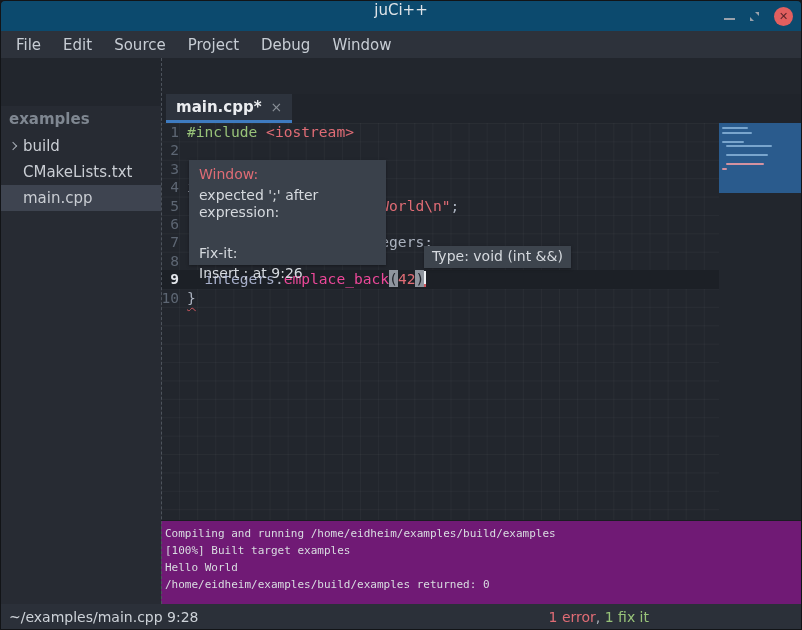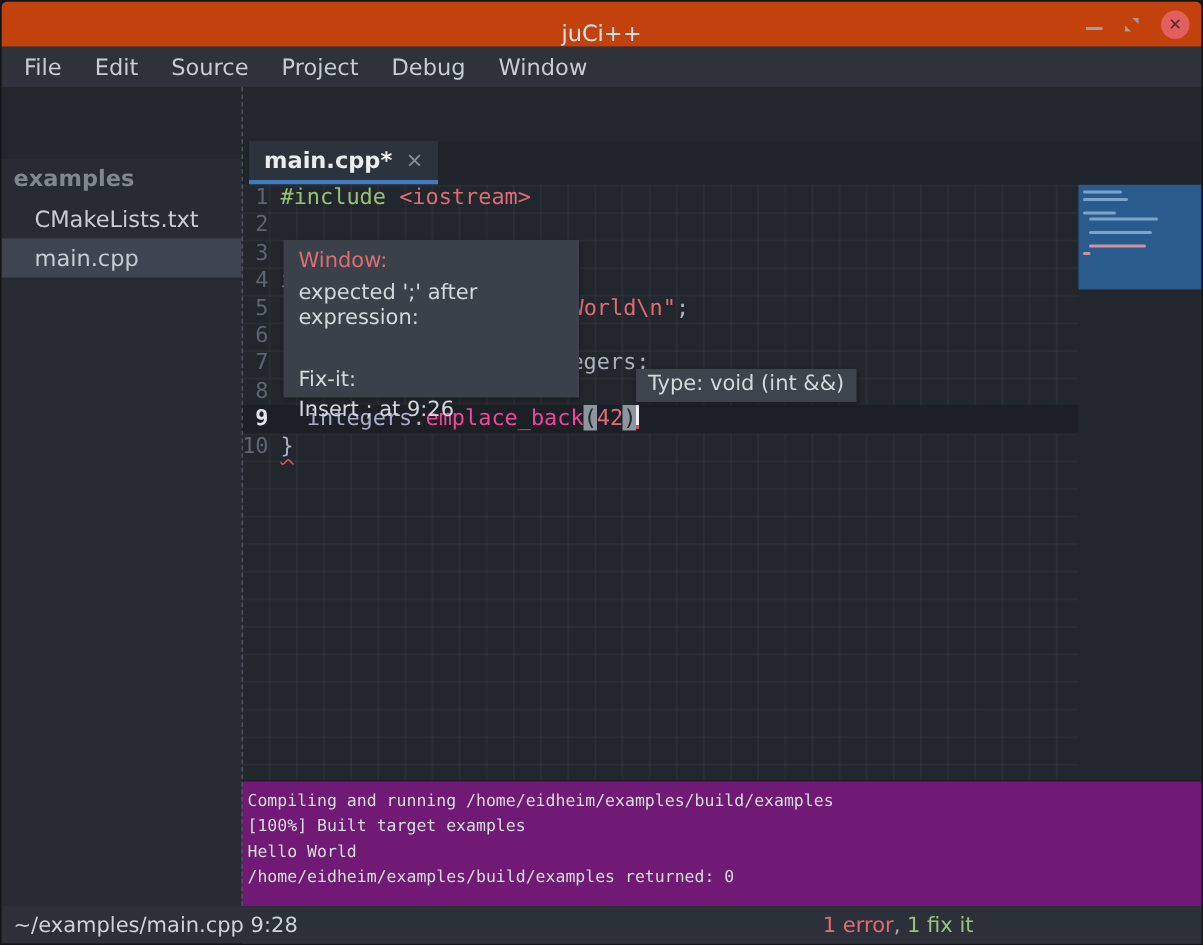--- a/index.html
+++ b/index.html
@@ -8,22 +8,22 @@
     width:802px; height:630px; background:#16181c;
     font-family:"DejaVu Sans", sans-serif; overflow:hidden;
   }
   .window {
     position:absolute; inset:0; display:flex; flex-direction:column;
     border:1px solid #121417; border-radius:5px 5px 0 0; overflow:hidden;
     background:#22262d;
   }
   
   .titlebar {
-    height:30px; flex:none; background:#c2410c; position:relative;
-    display:flex; align-items:flex-end; justify-content:center;
+    height:30px; flex:none; background:#0c4a6e; position:relative;
+    display:flex; align-items:flex-start; justify-content:center;
   }
   .title { color:#e0e4e8; font-size:15px; }
   .win-controls { position:absolute; right:8px; top:0; height:30px; display:flex; align-items:center; gap:14px; }
   .btn-min { width:11px; height:2px; background:#9aa1ab; margin-top:6px; }
   .btn-restore svg { display:block; }
   .btn-close {
     width:19px; height:19px; border-radius:50%; background:#e25f5f;
     display:flex; align-items:center; justify-content:center;
     color:#5d2429; font-size:11px; font-weight:bold; line-height:1;
   }
@@ -158,20 +158,24 @@
       <span class="menu-item">Project</span>
       <span class="menu-item">Debug</span>
       <span class="menu-item">Window</span>
     </div>
 
   <div class="main">
     <div class="sidebar">
       <div class="sidebar-header">examples</div>
       <div id="tree">
           <div class="tree-item">
+            <span class="chevron"></span>
+            <span class="tree-label">build</span>
+          </div>
+          <div class="tree-item">
             <span class="tree-label">CMakeLists.txt</span>
           </div>
           <div class="tree-item selected">
             <span class="tree-label">main.cpp</span>
           </div>
         </div>
     </div>
 
     <div class="splitter"></div>
 

